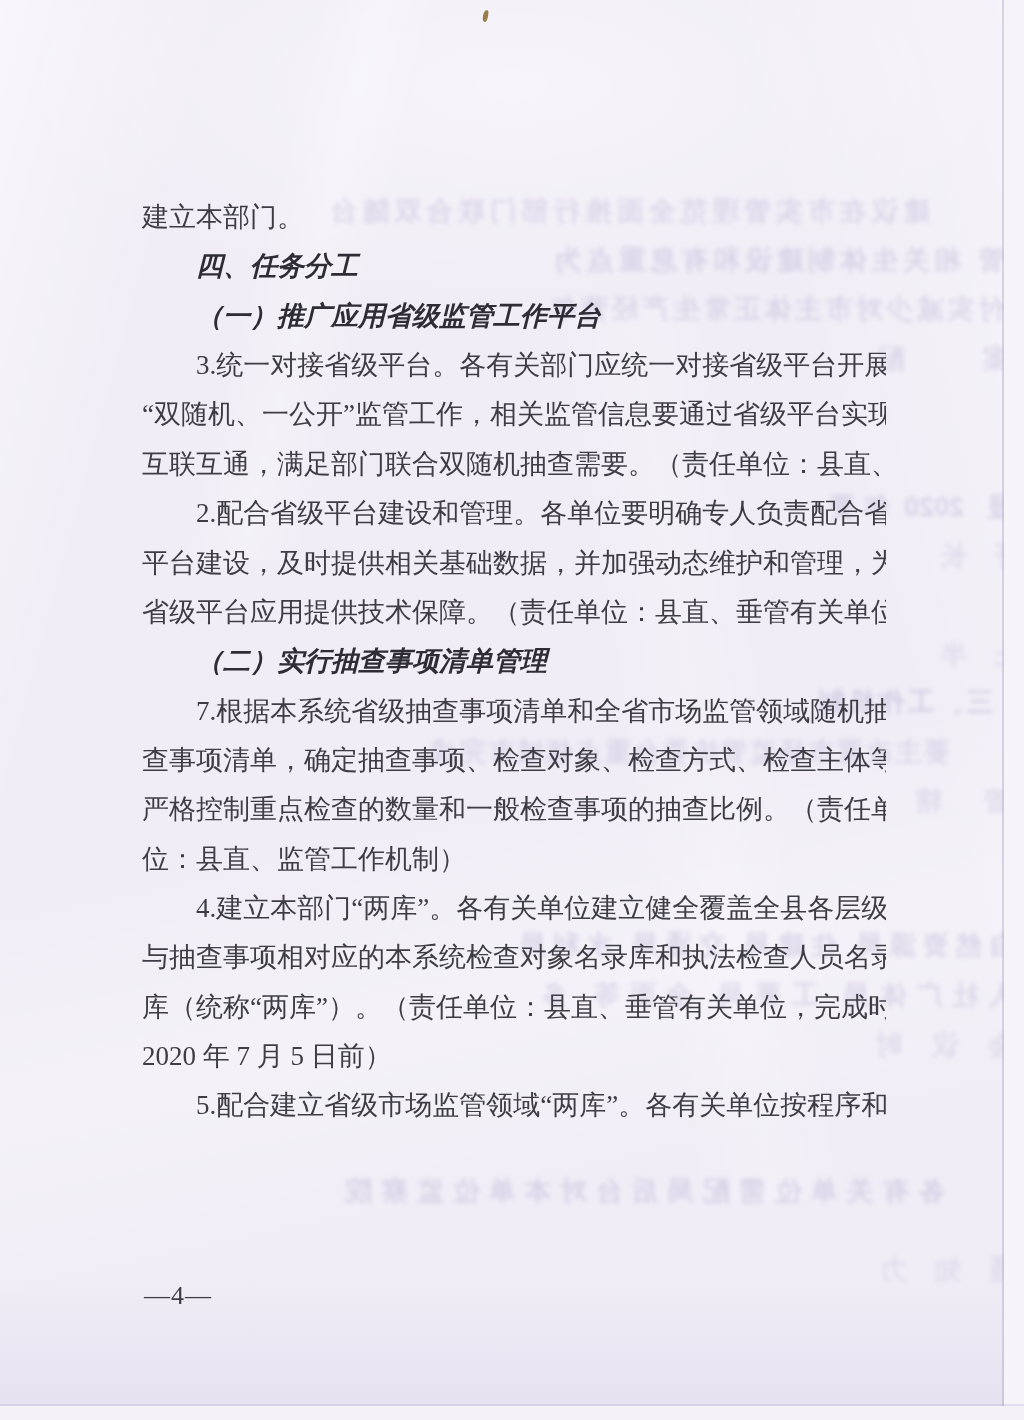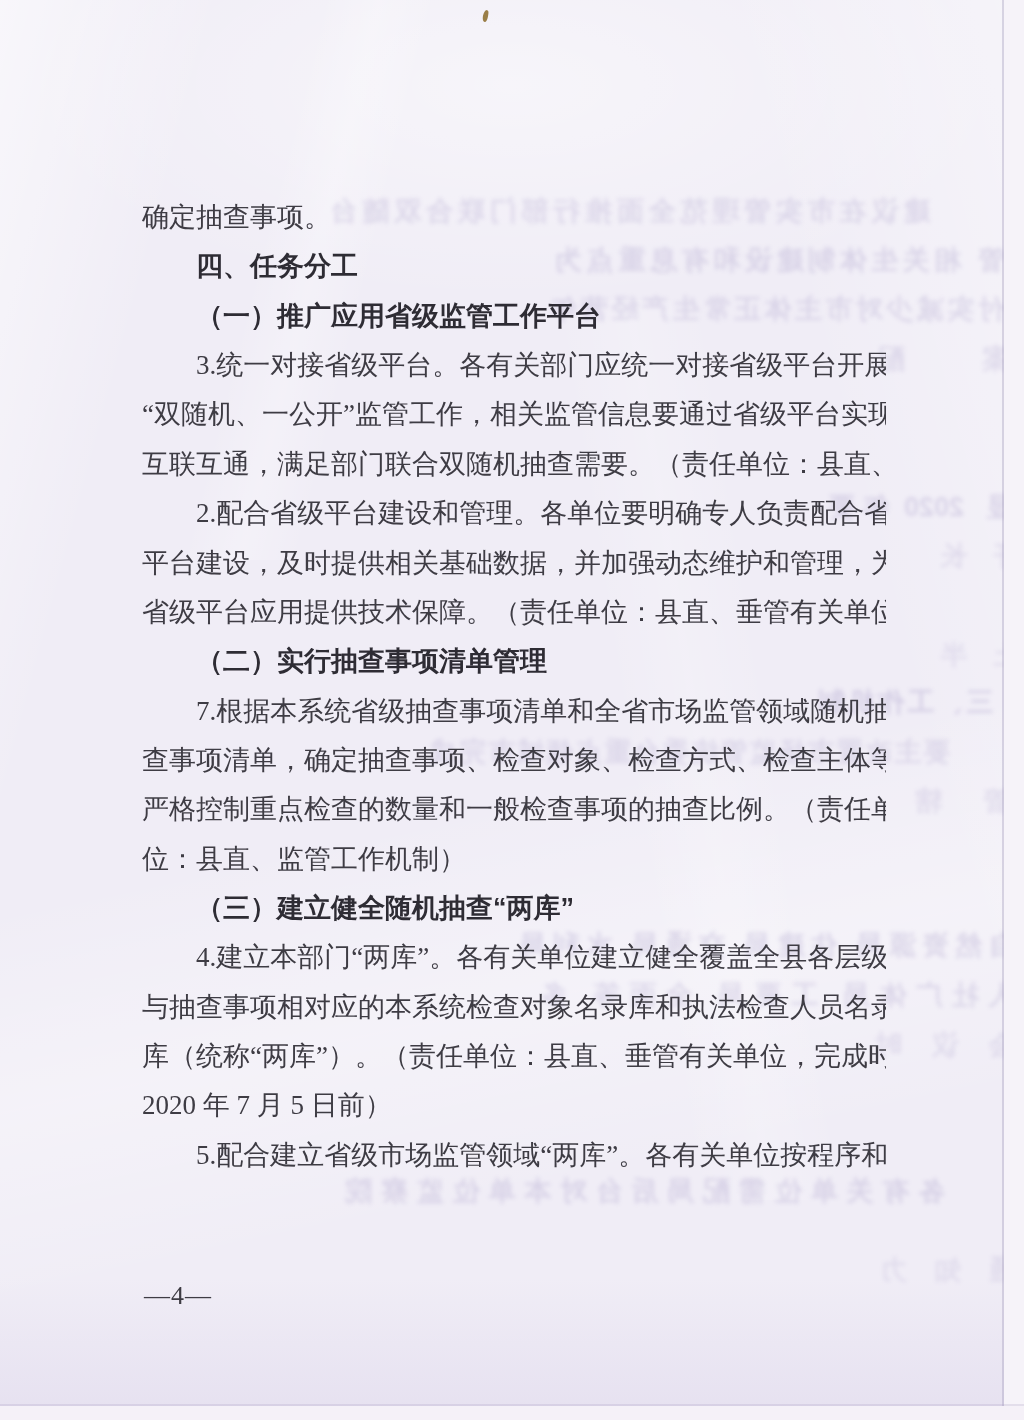--- a/index.html
+++ b/index.html
@@ -70,20 +70,21 @@
     color: var(--ink, #3e3c44);
     white-space: nowrap;
     overflow: hidden;
   }
   .line.justify { text-align: justify; text-align-last: justify; }
   .line.indent { text-indent: 54px; }
   .line.heading {
     font-family: "Liberation Sans", sans-serif;
     font-weight: bold;
     color: var(--heading-ink, #2e2c34);
+    font-style: italic;
   }
   .page-number {
     position: absolute;
     left: 144px;
     top: 1276px;
     height: 40px;
     line-height: 40px;
     font-size: 26px;
     letter-spacing: 1px;
     color: var(--ink, #3e3c44);
@@ -111,35 +112,34 @@
       <div class="ghost" style="top: 930px; left: 520px; width: 495px; opacity: 0.22;">自然资源局 住建局 交通局 水利局</div>
       <div class="ghost" style="top: 980px; left: 540px; width: 475px; opacity: 0.2;">人社广体局 工要局 全面等 多</div>
       <div class="ghost" style="top: 1030px; left: 875px; width: 140px; opacity: 0.16;">会议时</div>
       <div class="ghost" style="top: 1176px; left: 345px; width: 600px; opacity: 0.22;">各有关单位需配局后台对本单位监察院</div>
       <div class="ghost" style="top: 1255px; left: 880px; width: 135px; opacity: 0.14;">通知力</div>
     </div>
 
   <div class="speck"></div>
 
   <div class="text-block">
-      <div class="line">确定抽查事项。</div>
+      <div class="line">建立本部门。</div>
       <div class="line heading indent">四、任务分工</div>
       <div class="line heading indent">（一）推广应用省级监管工作平台</div>
       <div class="line indent justify">3.统一对接省级平台。各有关部门应统一对接省级平台开展</div>
       <div class="line justify">“双随机、一公开”监管工作，相关监管信息要通过省级平台实现</div>
       <div class="line justify">互联互通，满足部门联合双随机抽查需要。（责任单位：县直、垂</div>
       <div class="line indent justify">2.配合省级平台建设和管理。各单位要明确专人负责配合省级</div>
       <div class="line justify">平台建设，及时提供相关基础数据，并加强动态维护和管理，为</div>
       <div class="line justify">省级平台应用提供技术保障。（责任单位：县直、垂管有关单位，</div>
       <div class="line heading indent">（二）实行抽查事项清单管理</div>
       <div class="line indent justify">7.根据本系统省级抽查事项清单和全省市场监管领域随机抽</div>
       <div class="line justify">查事项清单，确定抽查事项、检查对象、检查方式、检查主体等，</div>
       <div class="line justify">严格控制重点检查的数量和一般检查事项的抽查比例。（责任单</div>
       <div class="line">位：县直、监管工作机制）</div>
-      <div class="line heading indent">（三）建立健全随机抽查“两库”</div>
       <div class="line indent justify">4.建立本部门“两库”。各有关单位建立健全覆盖全县各层级、</div>
       <div class="line justify">与抽查事项相对应的本系统检查对象名录库和执法检查人员名录</div>
       <div class="line justify">库（统称“两库”）。（责任单位：县直、垂管有关单位，完成时限：</div>
       <div class="line">2020 年 7 月 5 日前）</div>
       <div class="line indent justify">5.配合建立省级市场监管领域“两库”。各有关单位按程序和归</div>
     </div>
 
   <div class="page-number">—4—</div>
 
   <div class="edge-seam-right"></div>

